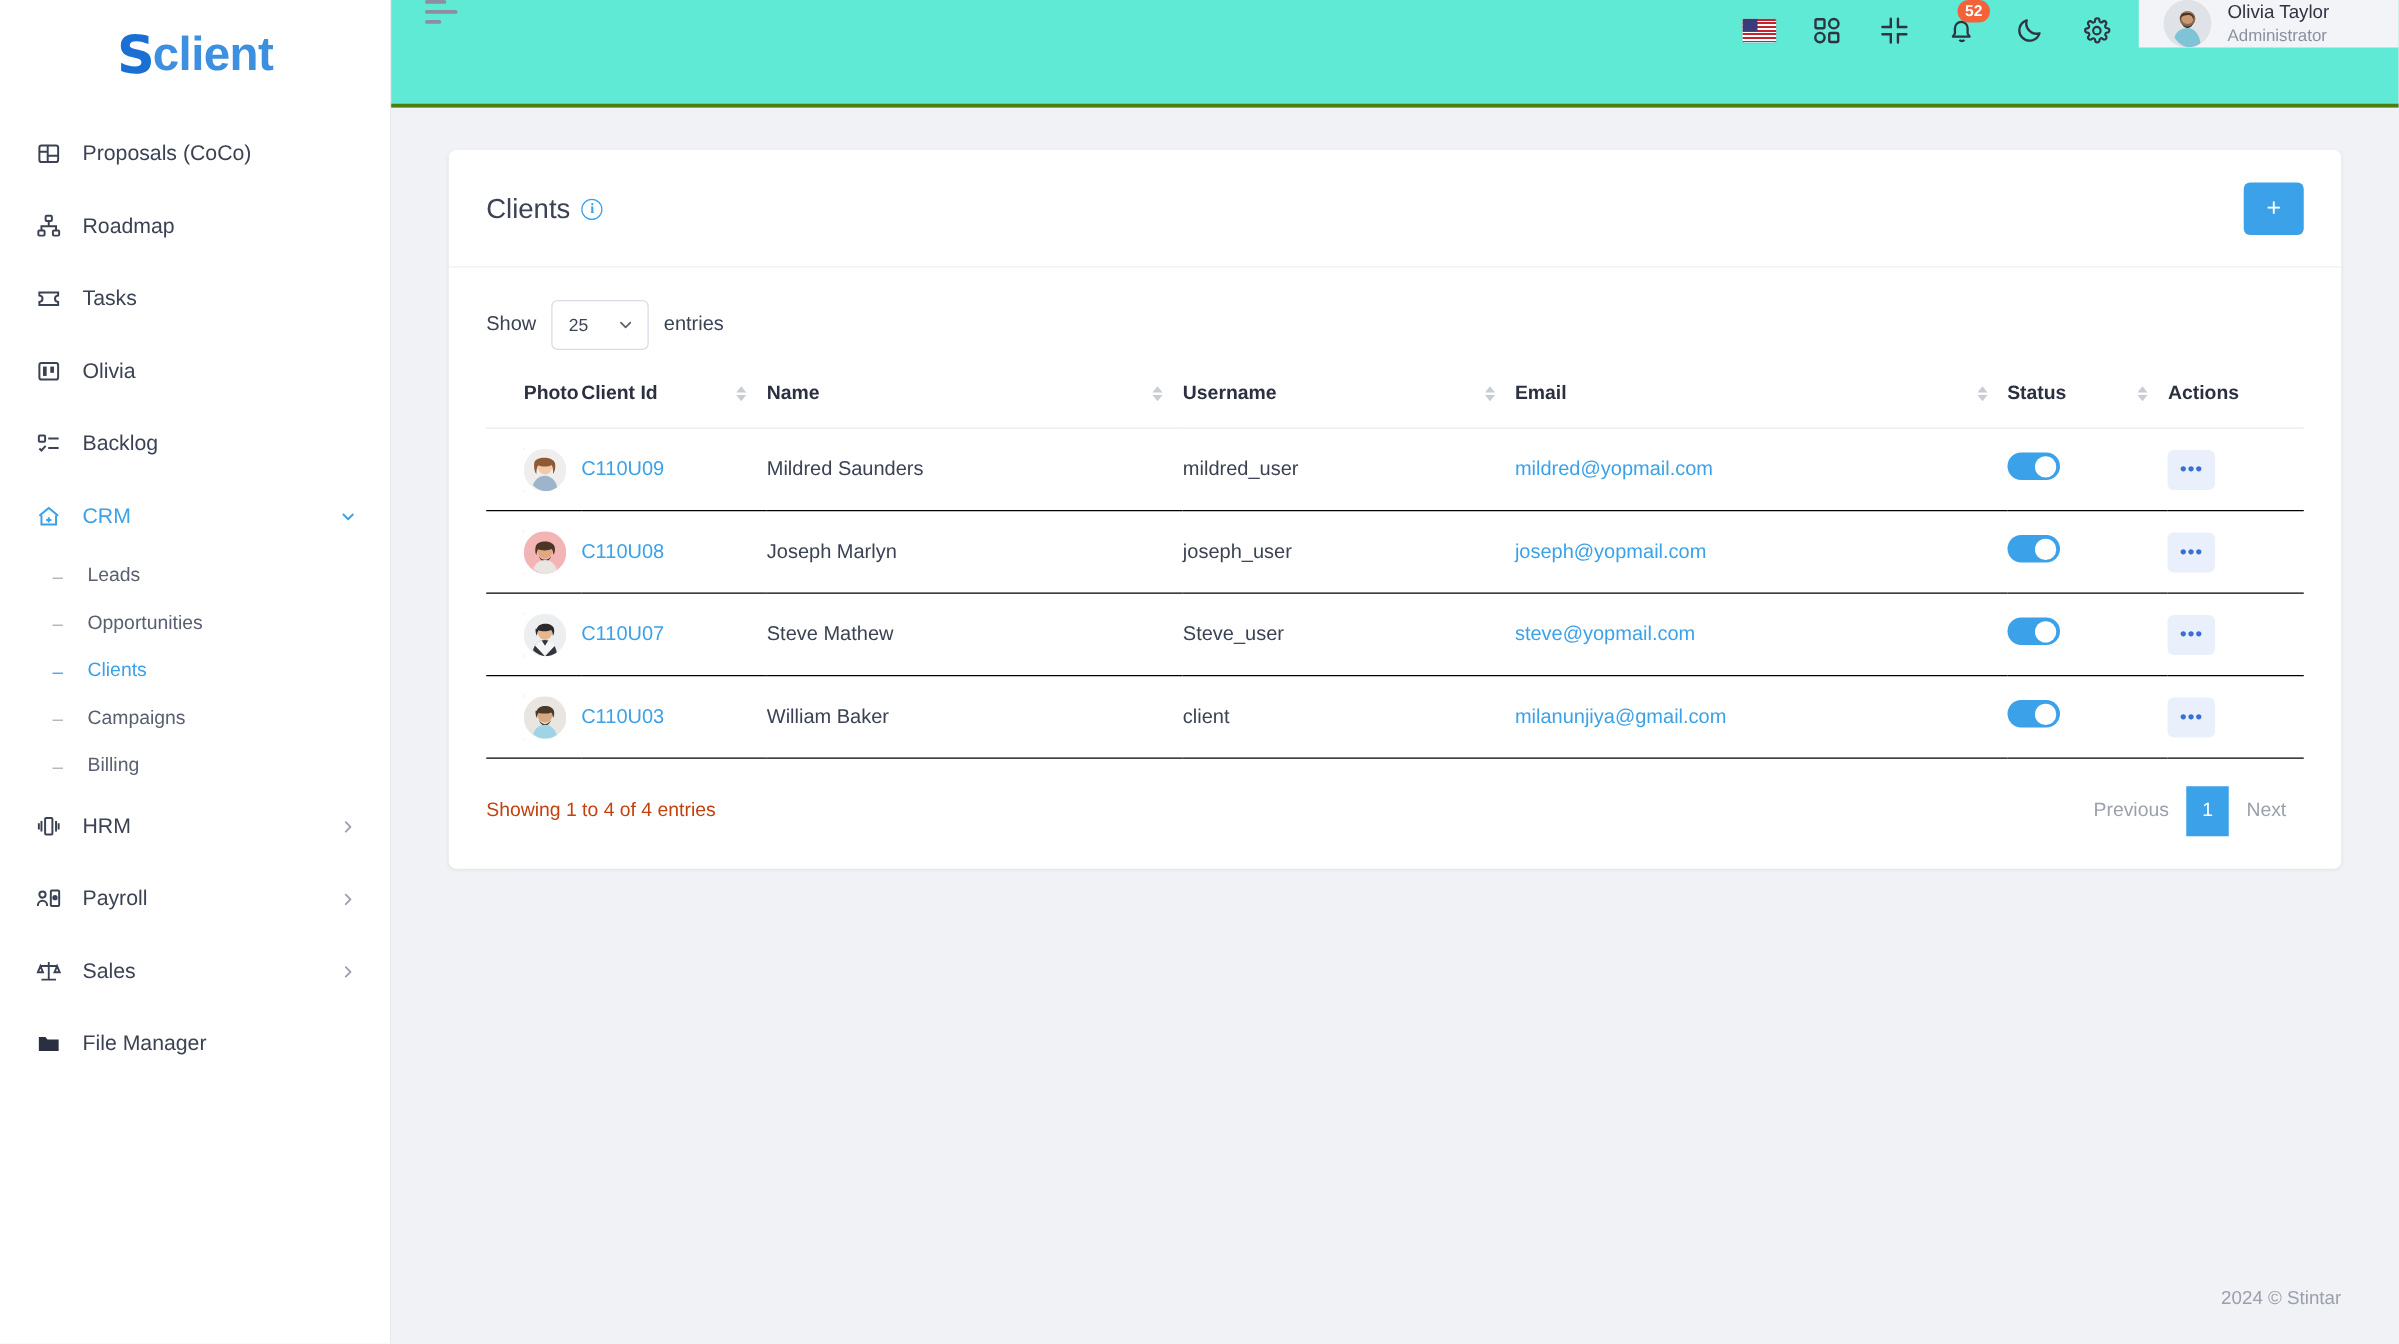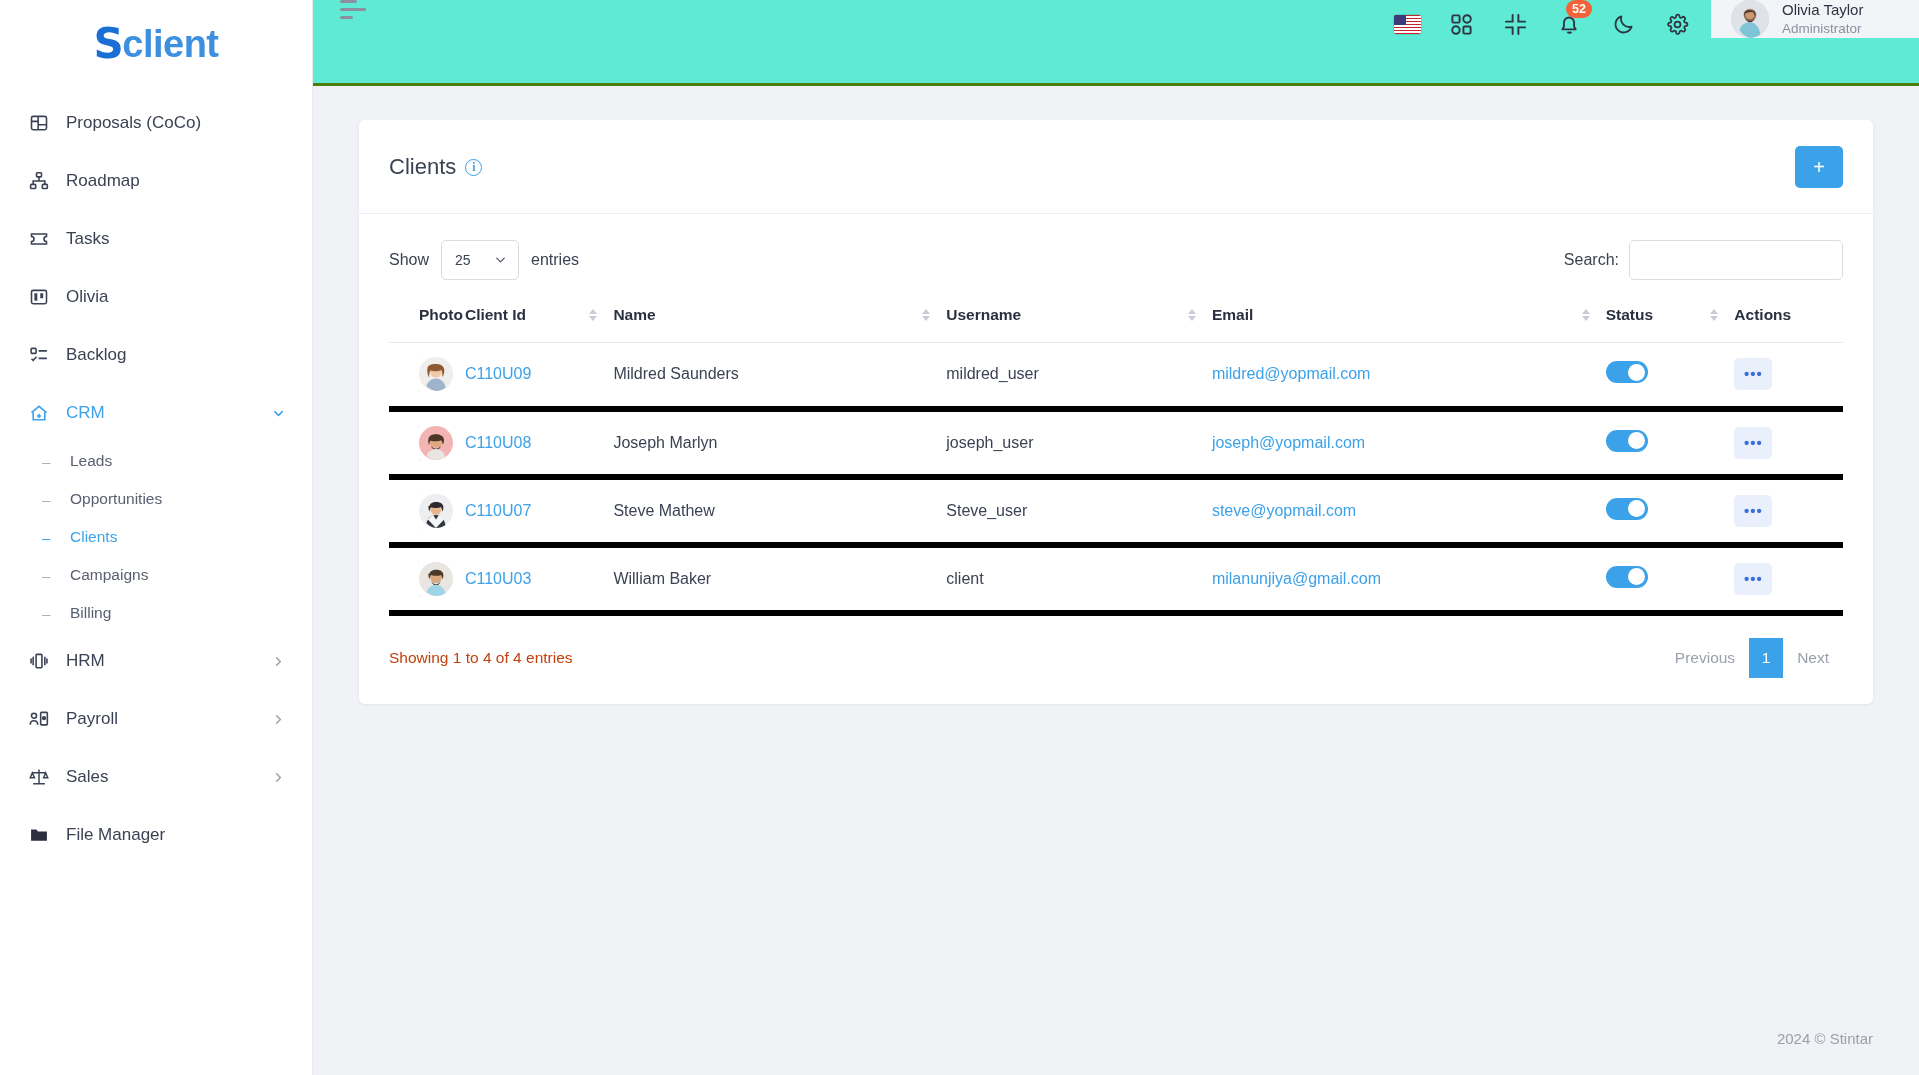--- a/index.html
+++ b/index.html
@@ -207,21 +207,21 @@
     position: relative;
   }
   .th-inner { display: flex; align-items: center; justify-content: space-between; padding-right: 16px; }
   .sort-ico { display: inline-flex; flex-direction: column; gap: 2px; margin-left: 8px; }
   .sort-ico i { display: block; width: 0; height: 0; border-left: 4px solid transparent; border-right: 4px solid transparent; }
   .sort-ico i.up { border-bottom: 5px solid #c8ccd4; }
   .sort-ico i.dn { border-top: 5px solid #c8ccd4; }
 
   table.dt tbody td {
     padding: 14px 0;
-    border-bottom: 6px solid #000000;
+    border-bottom: 1px solid #000000;
     font-size: 16px; color: #3b4253;
     vertical-align: middle;
     height: 66px;
   }
   .col-photo { width: 76px; padding-left: 30px !important; }
   .col-id    { width: 150px; }
   .col-name  { width: 340px; }
   .col-user  { width: 270px; }
   .col-email { width: 400px; }
   .col-status{ width: 130px; }
@@ -537,24 +537,20 @@
             <span>Show</span>
             <span class="select-wrap">
               <select class="sel"><option value="10">10</option><option value="25" selected="">25</option><option value="50">50</option><option value="100">100</option></select>
               <span class="sel-chev">
                 <svg width="15" height="15" viewBox="0 0 24 24" fill="none" stroke="currentColor" stroke-width="2.2" stroke-linecap="round" stroke-linejoin="round">
                     <polyline points="6 9 12 15 18 9"></polyline>
                   </svg>
               </span>
             </span>
             <span>entries</span>
-          </div>
-          <div class="search-wrap">
-            <span>Search:</span>
-            <input class="search-input" type="text" placeholder="" style="">
           </div>
         </div>
 
         <div style="padding:0 30px;">
           <table class="dt">
             <thead>
               <tr>
                 <th class="col-photo">
                   <div class="th-inner" style="padding-right:0;">
                       <span>Photo</span>

